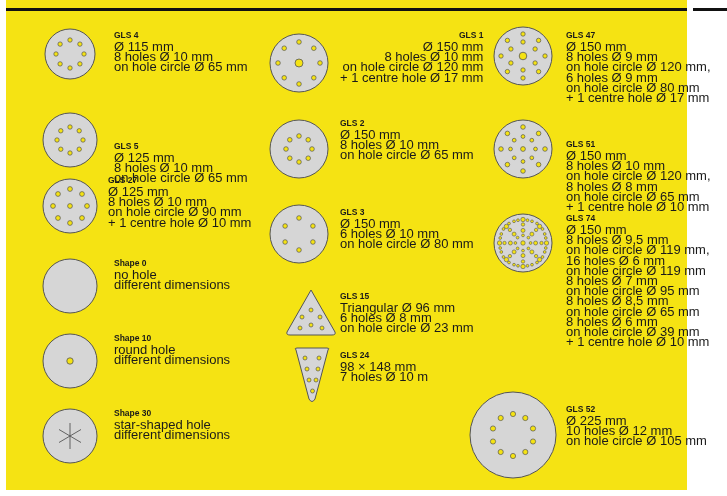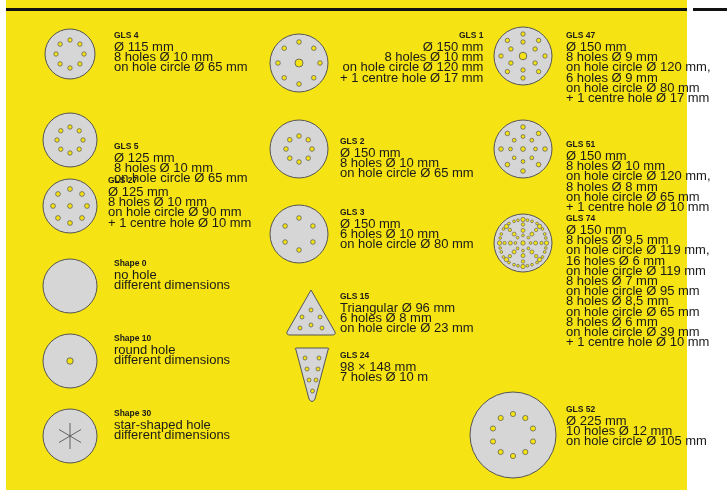--- a/index.html
+++ b/index.html
@@ -235,21 +235,21 @@
         <circle cx="31" cy="18" r="2.3" fill="#f5e313" stroke="#555" stroke-width="0.7"></circle>
         <circle cx="40.2" cy="21.8" r="2.3" fill="#f5e313" stroke="#555" stroke-width="0.7"></circle>
         <circle cx="44" cy="31" r="2.3" fill="#f5e313" stroke="#555" stroke-width="0.7"></circle>
         <circle cx="40.2" cy="40.2" r="2.3" fill="#f5e313" stroke="#555" stroke-width="0.7"></circle>
         <circle cx="31" cy="44" r="2.3" fill="#f5e313" stroke="#555" stroke-width="0.7"></circle>
         <circle cx="21.8" cy="40.2" r="2.3" fill="#f5e313" stroke="#555" stroke-width="0.7"></circle>
         <circle cx="18" cy="31" r="2.3" fill="#f5e313" stroke="#555" stroke-width="0.7"></circle>
         <circle cx="21.8" cy="21.8" r="2.3" fill="#f5e313" stroke="#555" stroke-width="0.7"></circle>
       </svg>
     </div>
-    <div class="txt" style="left:72px; top:0px;margin-top:18px;">
+    <div class="txt" style="left:72px; top:0px;">
       <div class="ttl">GLS 2</div>
       <div class="ln">Ø 150 mm</div>
       <div class="ln">8 holes Ø 10 mm</div>
       <div class="ln">on hole circle Ø 65 mm</div>
     </div>
   </div>
 
   <div class="entry" style="left:268px; top:203px;">
     <div class="disc-wrap">
       <svg width="62" height="62" viewBox="0 0 62 62">

